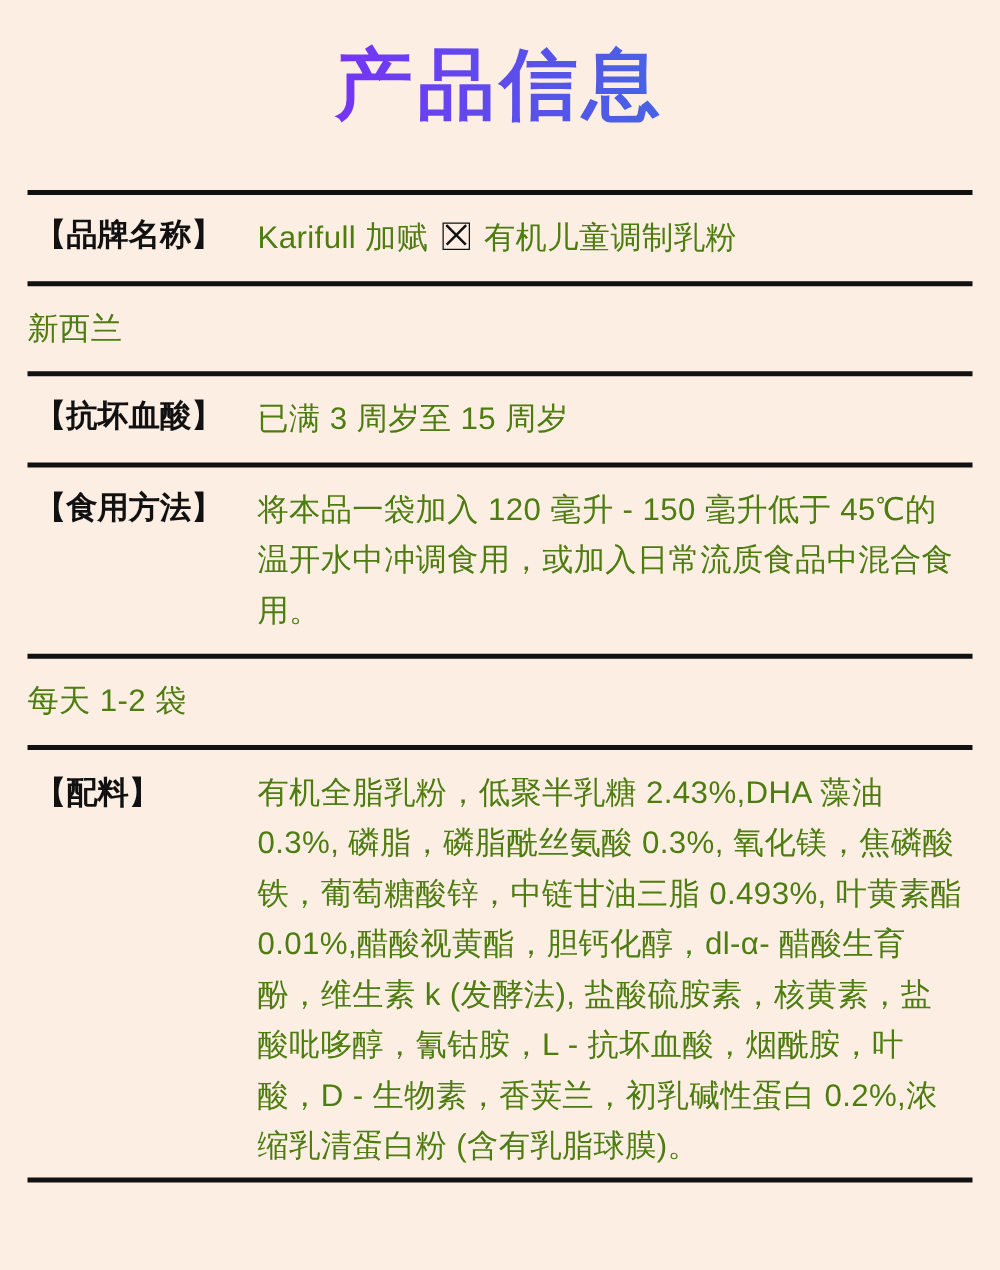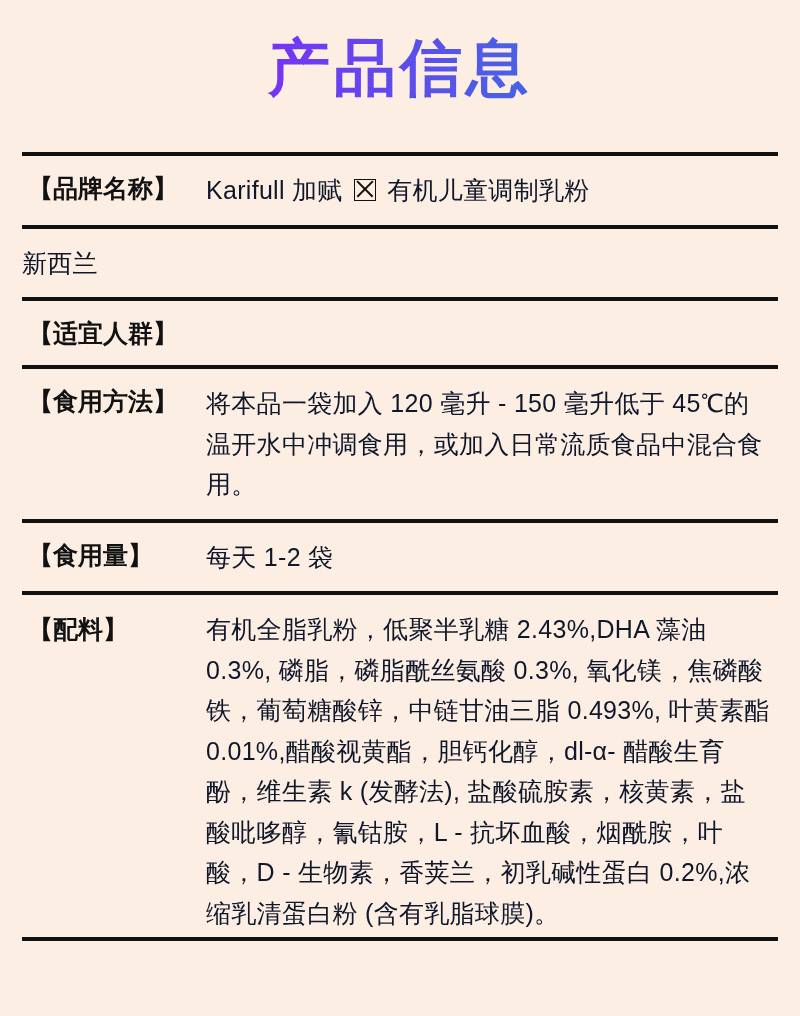--- a/index.html
+++ b/index.html
@@ -52,21 +52,21 @@
     font-weight: bold;
     color: #111;
     line-height: 1.45;
     padding-left: 6px;
     letter-spacing: 0px;
     white-space: nowrap;
   }
   .value {
     flex: 1 1 auto;
     font-size: 25px;
-    color: #0f172a;
+    color: #4d7c0f;
     line-height: 1.62;
     padding-right: 8px;
     letter-spacing: 0.3px;
   }
   .row-brand .label, .row-brand .value { font-size: 25px; }
   .row-ingredients { padding-bottom: 4px; }
   .row-ingredients .label { padding-top: 2px; }
   .mark-box {
     display: inline-block;
     width: 20px;
@@ -104,30 +104,30 @@
         <span class="mark-box"></span>
         <span>有机儿童调制乳粉</span>
       </div>
     </div>
 
     <div class="row">
       <div class="value">新西兰</div>
     </div>
 
     <div class="row">
-      <div class="label">【适宜人群】</div>
+      <div class="label">【抗坏血酸】</div>
+      <div class="value">已满 3 周岁至 15 周岁</div>
     </div>
 
     <div class="row">
       <div class="label">【食用方法】</div>
       <div class="value">将本品一袋加入 120 毫升 - 150 毫升低于 45℃的温开水中冲调食用，或加入日常流质食品中混合食用。</div>
     </div>
 
     <div class="row">
-      <div class="label">【食用量】</div>
       <div class="value">每天 1-2 袋</div>
     </div>
 
     <div class="row row-ingredients">
       <div class="label">【配料】</div>
       <div class="value">有机全脂乳粉，低聚半乳糖 2.43%,DHA 藻油 0.3%, 磷脂，磷脂酰丝氨酸 0.3%, 氧化镁，焦磷酸铁，葡萄糖酸锌，中链甘油三脂 0.493%, 叶黄素酯 0.01%,醋酸视黄酯，胆钙化醇，dl-α- 醋酸生育酚，维生素 k (发酵法), 盐酸硫胺素，核黄素，盐酸吡哆醇，氰钴胺，L - 抗坏血酸，烟酰胺，叶酸，D - 生物素，香荚兰，初乳碱性蛋白 0.2%,浓缩乳清蛋白粉 (含有乳脂球膜)。</div>
     </div>
 
   </div>
 

